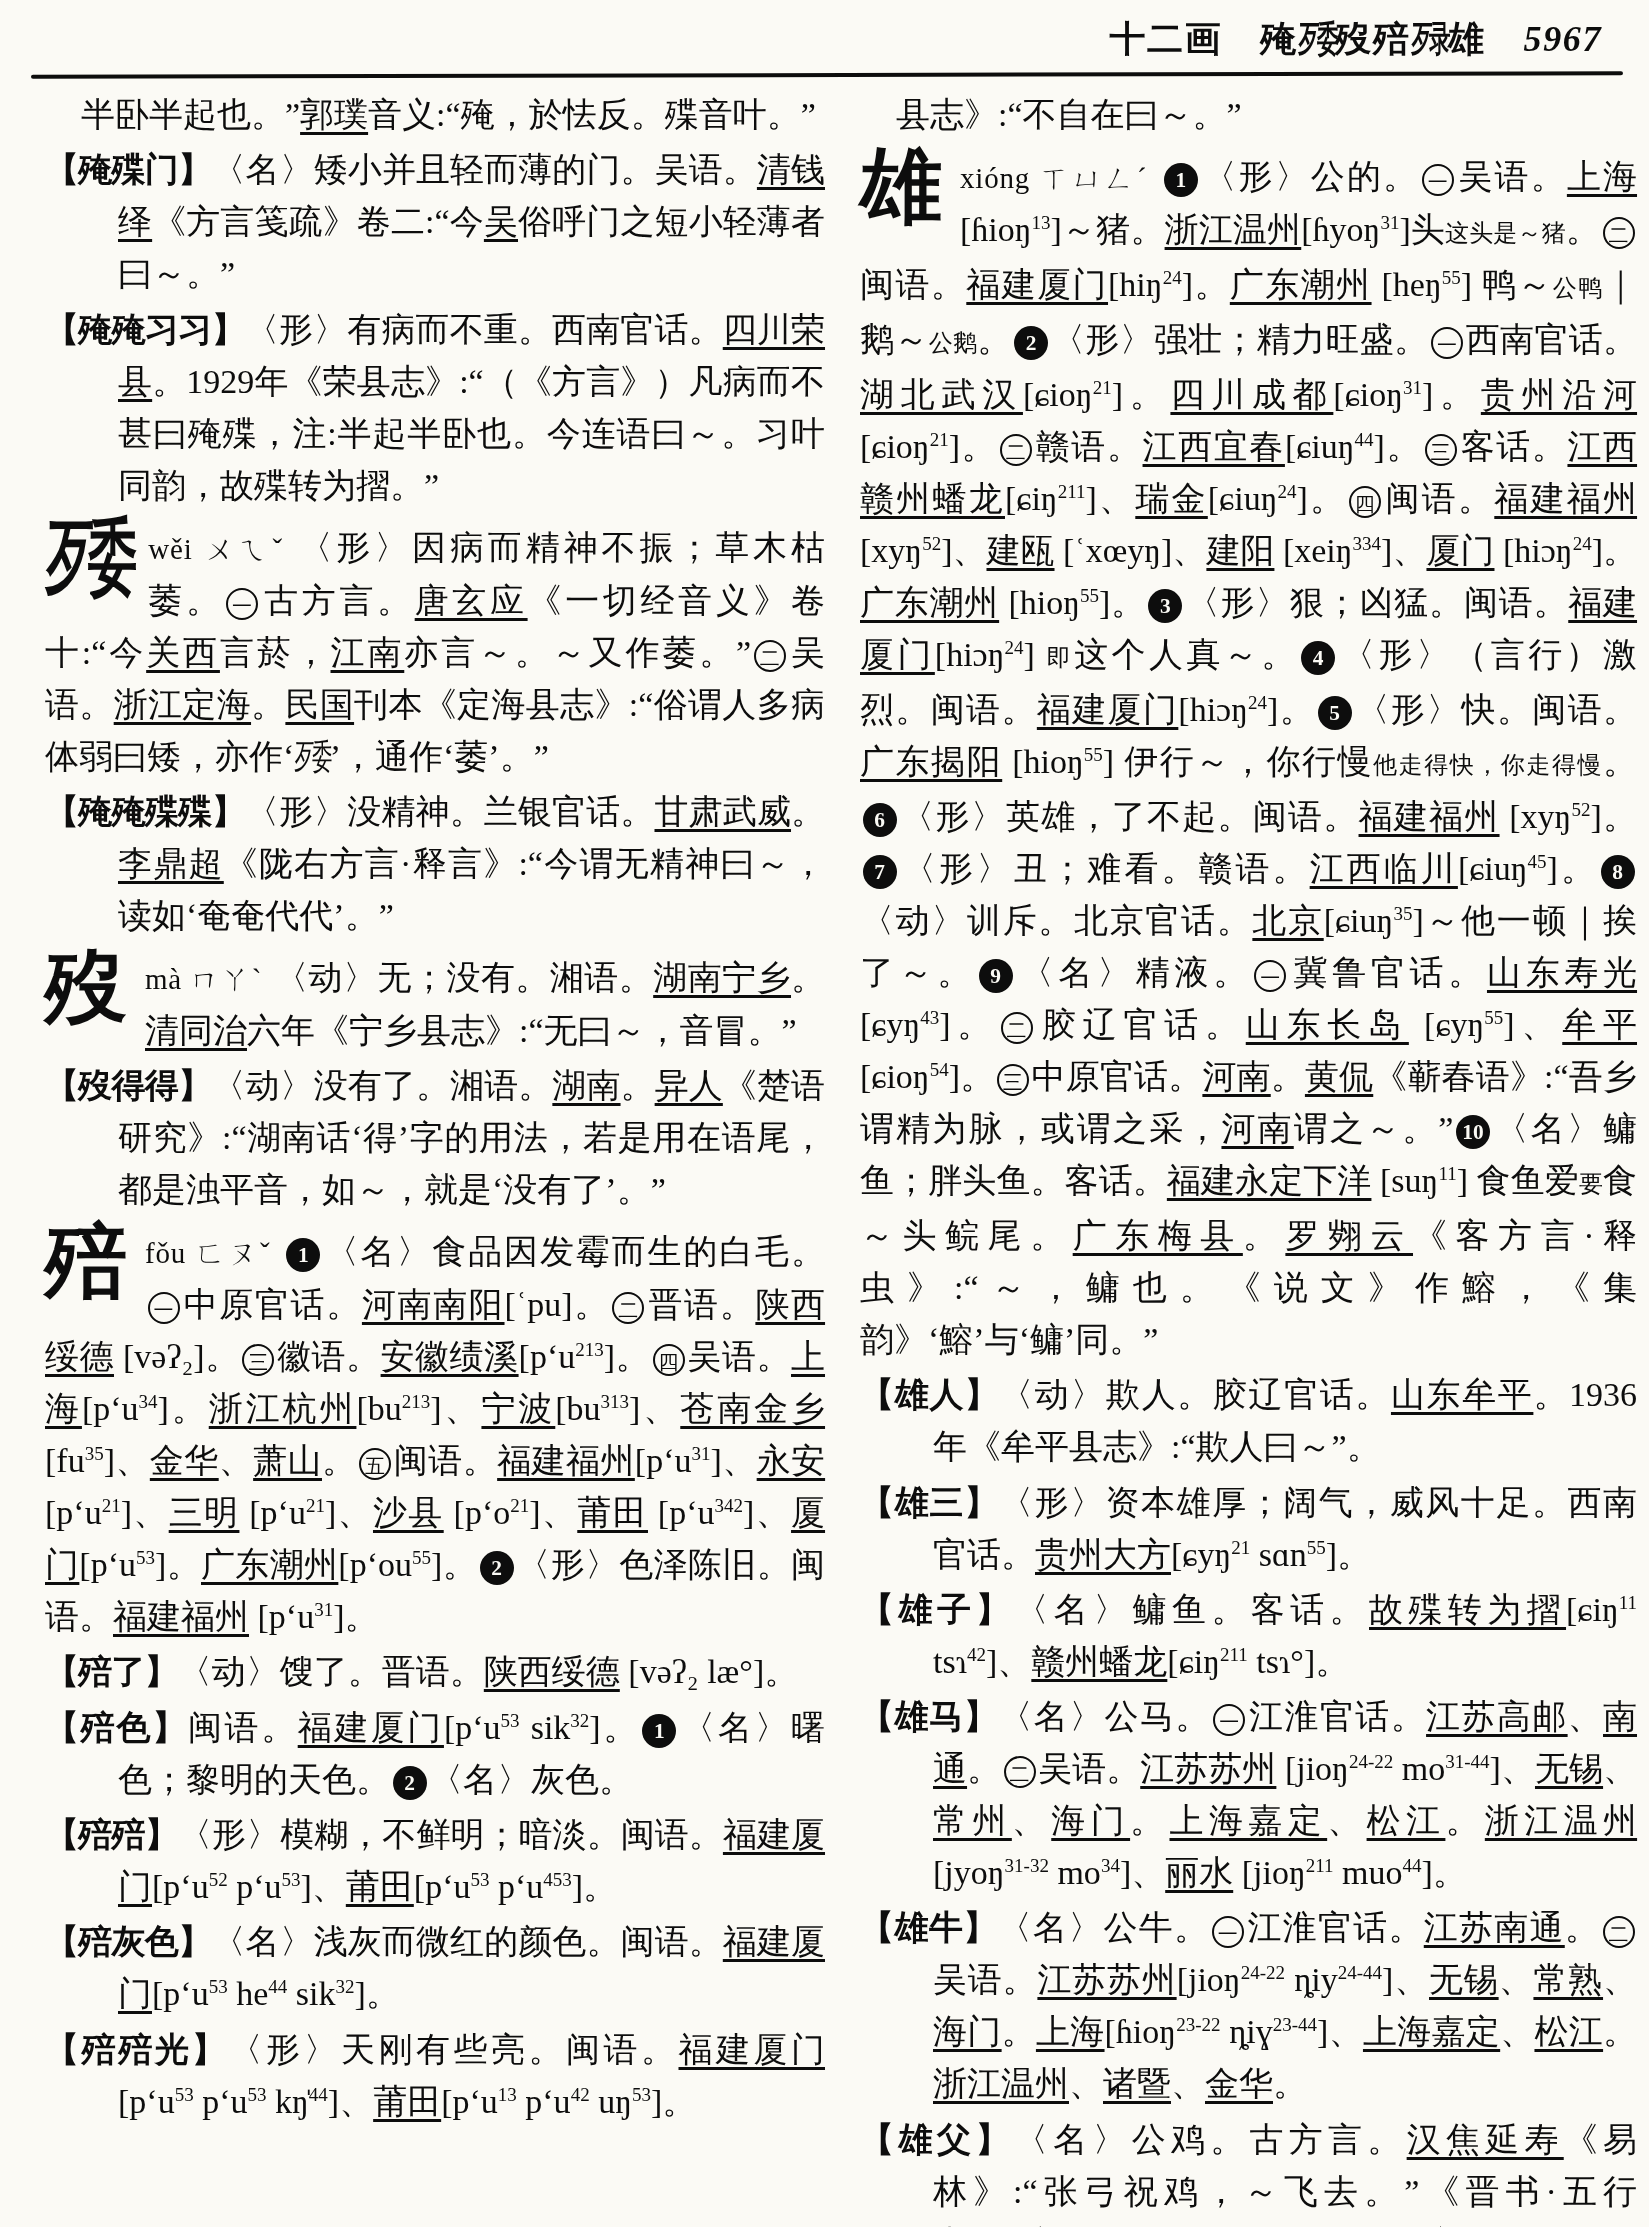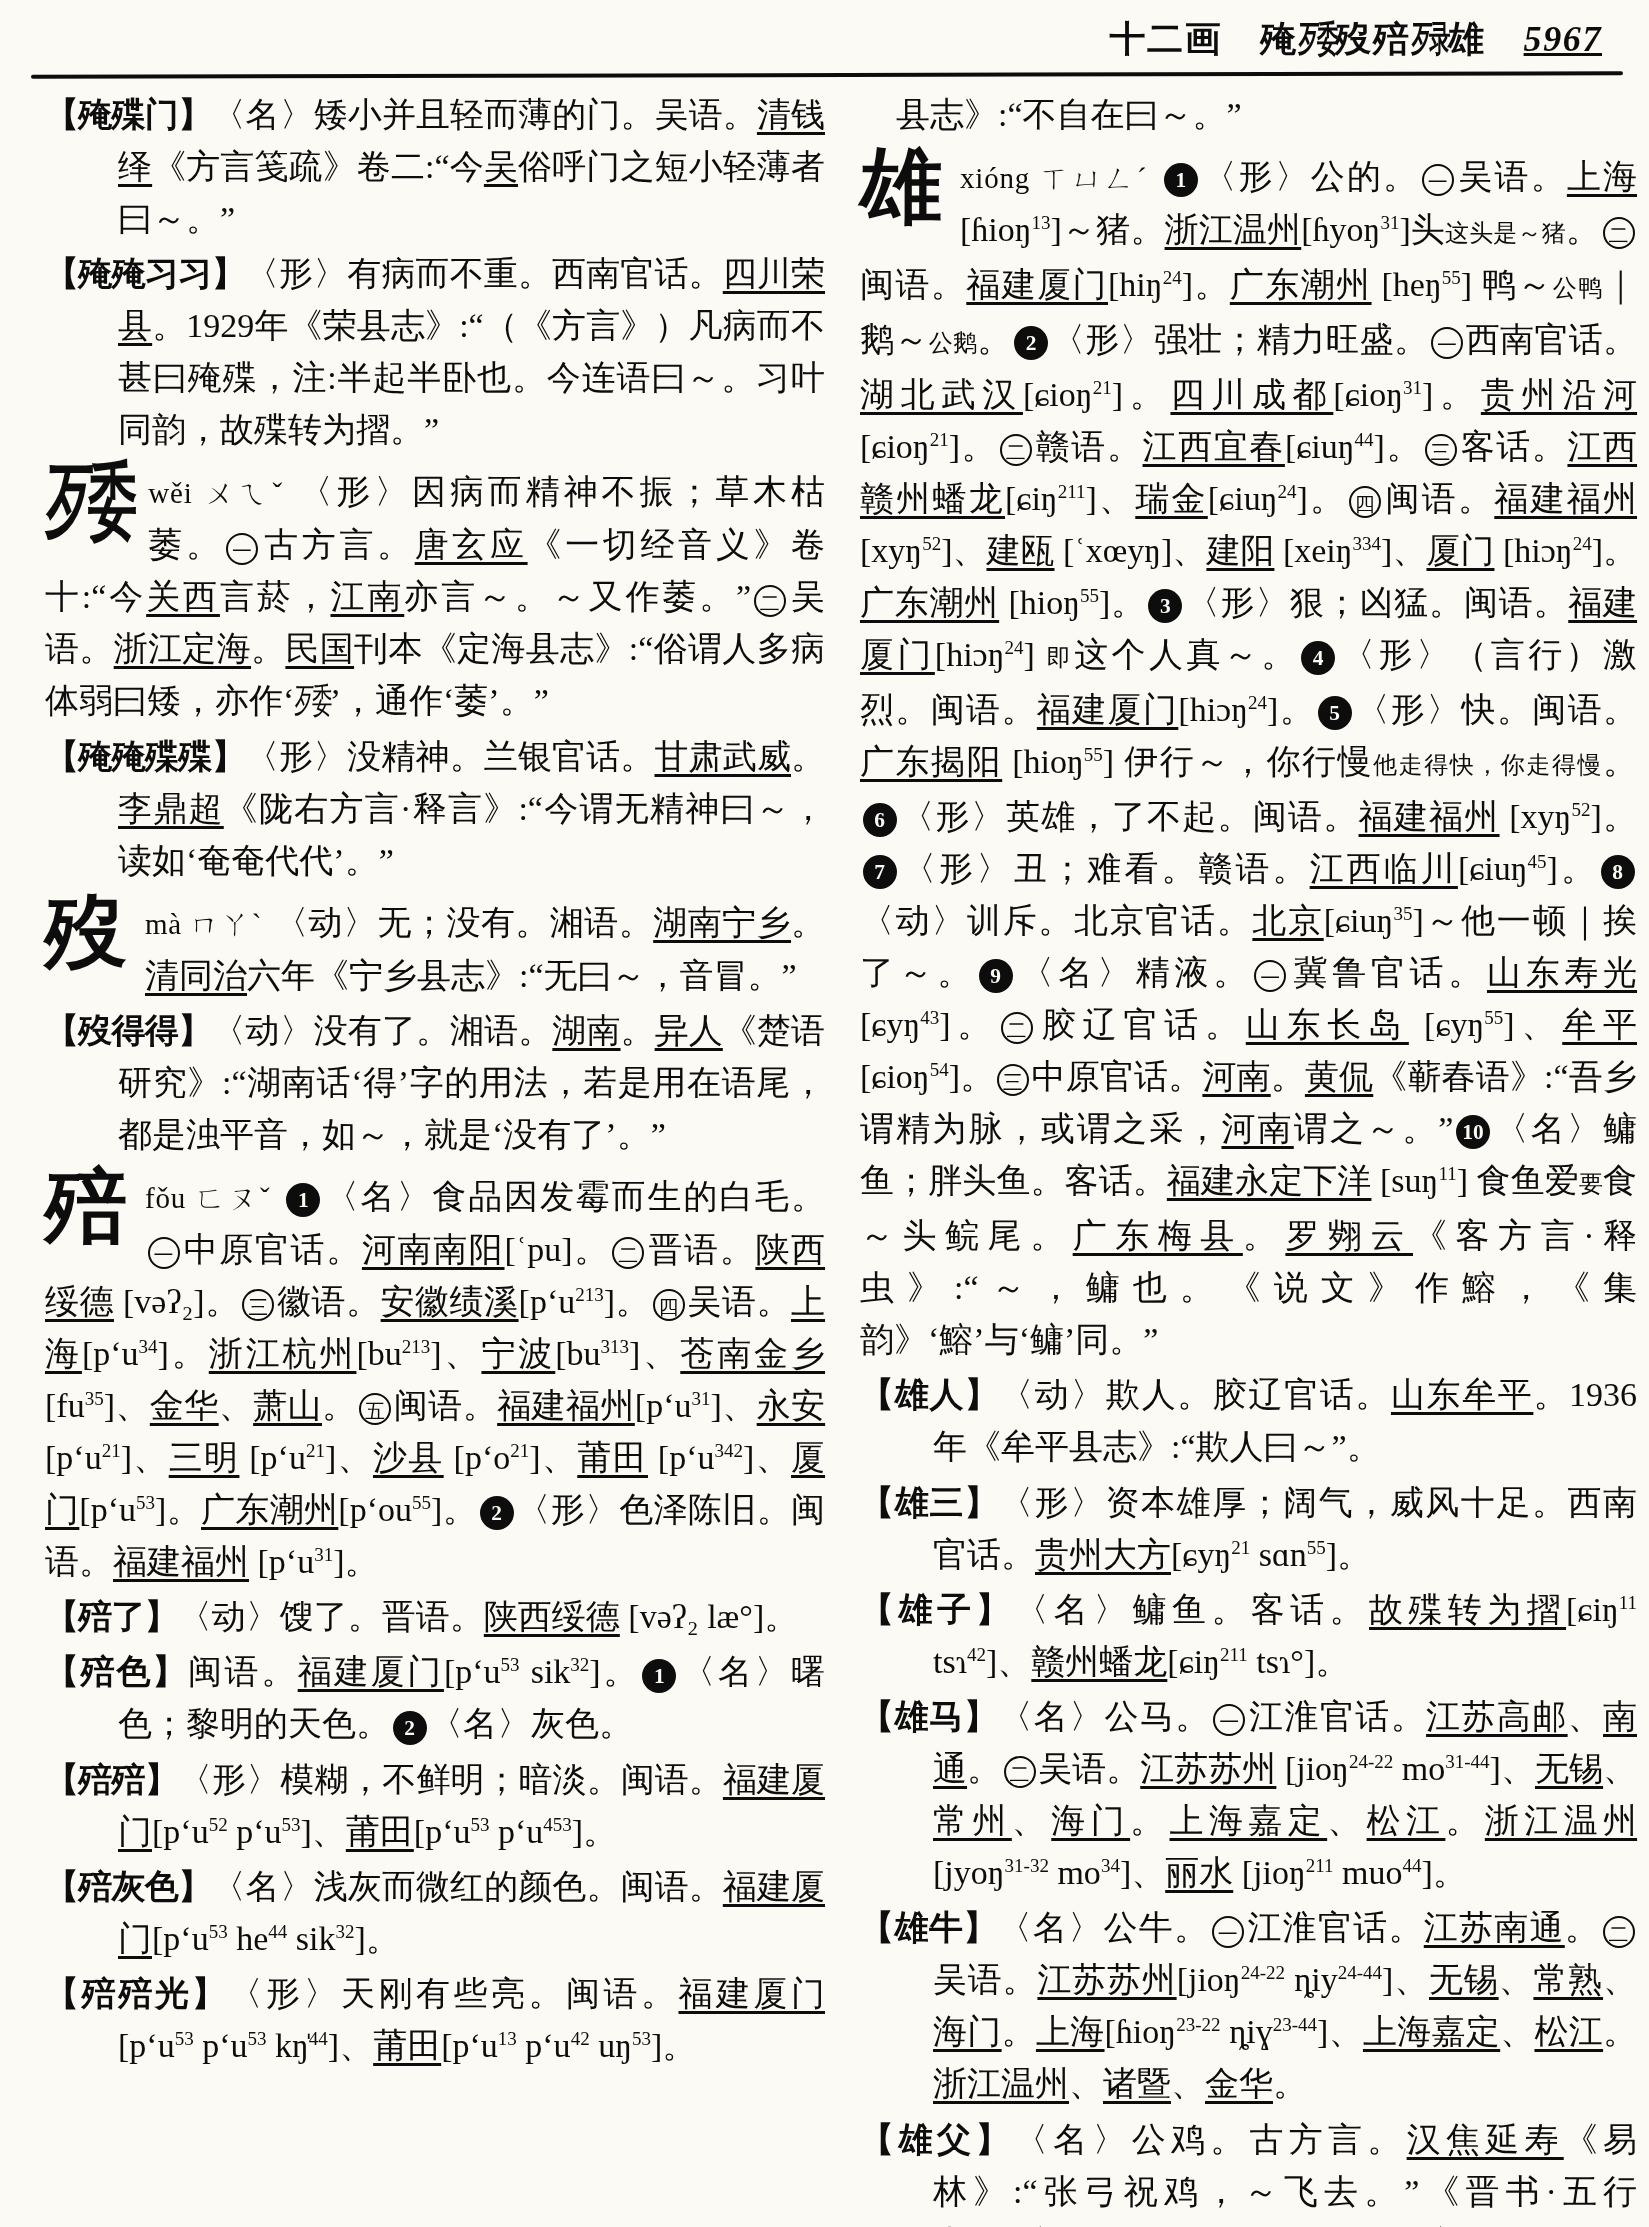--- a/index.html
+++ b/index.html
@@ -12,21 +12,21 @@
     position:relative;
   }
   .page-header{
     position:absolute;top:15px;left:0;right:48px;
     text-align:right;
     font-size:36px;font-weight:bold;
     letter-spacing:1.6px;
     white-space:nowrap;
   }
   .page-header .gap{display:inline-block;width:38px;}
-  .page-header .pgno{font-family:"Liberation Serif","DejaVu Serif",serif;font-style:italic;text-decoration:underline;}
+  .page-header .pgno{font-family:"Liberation Serif","DejaVu Serif",serif;font-style:italic;}
   .rule{
     position:absolute;top:73px;left:31px;width:1592px;height:4.1px;
     background:#0d0d0d;border-radius:2.5px;
     transform:rotate(-0.12deg);
   }
   .col{position:absolute;top:89px;font-size:34px;line-height:52px;text-align:justify;}
   .col-left{left:45px;width:780px;}
   .col-right{left:860px;width:777px;}
   .entry{margin:0 0 3.3px 0;}
   .cont{text-indent:36px;}
@@ -63,20 +63,21 @@
 </head>
 <body>
 
 <div class="page-header">
   <span>十二画</span><span class="gap"></span><span>殗<span class="cc"><span>歹</span><span>委</span></span>歿殕<span class="cc"><span>歹</span><span>录</span></span>雄</span><span class="gap"></span><span class="pgno">5967</span>
 </div>
 
 <div class="rule"></div>
 
 <div class="col col-left">
+    <div class="entry cont">半卧半起也。”<u>郭璞</u>音义:“殗，於怯反。殜音叶。”</div>
     <div class="entry compound"><span class="hd">【殗殜门】</span>〈名〉矮小并且轻而薄的门。吴语。<u>清钱绎</u>《方言笺疏》卷二:“今<u>吴</u>俗呼门之短小轻薄者曰～。”</div>
     <div class="entry compound"><span class="hd">【殗殗习习】</span>〈形〉有病而不重。西南官话。<u>四川荣县</u>。1929年《荣县志》:“（《方言》）凡病而不甚曰殗殜，注:半起半卧也。今连语曰～。习叶同韵，故殜转为摺。”</div>
     <div class="entry main"><span class="bigchar"><span class="cc"><span>歹</span><span>委</span></span></span><span class="pron">wěi ㄨㄟˇ</span>〈形〉因病而精神不振；草木枯萎。<span class="onum">一</span>古方言。<u>唐玄应</u>《一切经音义》卷十:“今<u>关西</u>言菸，<u>江南</u>亦言～。～又作萎。”<span class="onum">二</span>吴语。<u>浙江定海</u>。<u>民国</u>刊本《定海县志》:“俗谓人多病体弱曰矮，亦作‘<span class="cc"><span>歹</span><span>委</span></span>’，通作‘萎’。”</div>
     <div class="entry compound"><span class="hd">【殗殗殜殜】</span>〈形〉没精神。兰银官话。<u>甘肃武威</u>。<u>李鼎超</u>《陇右方言·释言》:“今谓无精神曰～，读如‘奄奄代代’。”</div>
     <div class="entry main"><span class="bigchar">歿</span><span class="pron">mà ㄇㄚˋ</span>〈动〉无；没有。湘语。<u>湖南宁乡</u>。<u>清同治</u>六年《宁乡县志》:“无曰～，音冒。”</div>
     <div class="entry compound"><span class="hd">【歿得得】</span>〈动〉没有了。湘语。<u>湖南</u>。<u>异人</u>《楚语研究》:“湖南话‘得’字的用法，若是用在语尾，都是浊平音，如～，就是‘没有了’。”</div>
     <div class="entry main"><span class="bigchar">殕</span><span class="pron">fǒu ㄈㄡˇ</span><span class="cnum">1</span>〈名〉食品因发霉而生的白毛。<span class="onum">一</span>中原官话。<u>河南南阳</u>[ʿpu]。<span class="onum">二</span>晋语。<u>陕西绥德</u> [vəʔ₂]。<span class="onum">三</span>徽语。<u>安徽绩溪</u>[pʻu<sup>213</sup>]。<span class="onum">四</span>吴语。<u>上海</u>[pʻu<sup>34</sup>]。<u>浙江杭州</u>[bu<sup>213</sup>]、<u>宁波</u>[bu<sup>313</sup>]、<u>苍南金乡</u> [fu<sup>35</sup>]、<u>金华</u>、<u>萧山</u>。<span class="onum">五</span>闽语。<u>福建福州</u>[pʻu<sup>31</sup>]、<u>永安</u>[pʻu<sup>21</sup>]、<u>三明</u> [pʻu<sup>21</sup>]、<u>沙县</u> [pʻo<sup>21</sup>]、<u>莆田</u> [pʻu<sup>342</sup>]、<u>厦门</u>[pʻu<sup>53</sup>]。<u>广东潮州</u>[pʻou<sup>55</sup>]。<span class="cnum">2</span>〈形〉色泽陈旧。闽语。<u>福建福州</u> [pʻu<sup>31</sup>]。</div>
     <div class="entry compound"><span class="hd">【殕了】</span>〈动〉馊了。晋语。<u>陕西绥德</u> [vəʔ₂ læ°]。</div>
     <div class="entry compound"><span class="hd">【殕色】</span>闽语。<u>福建厦门</u>[pʻu<sup>53</sup> sik<sup>32</sup>]。<span class="cnum">1</span>〈名〉曙色；黎明的天色。<span class="cnum">2</span>〈名〉灰色。</div>
     <div class="entry compound"><span class="hd">【殕殕】</span>〈形〉模糊，不鲜明；暗淡。闽语。<u>福建厦门</u>[pʻu<sup>52</sup> pʻu<sup>53</sup>]、<u>莆田</u>[pʻu<sup>53</sup> pʻu<sup>453</sup>]。</div>

